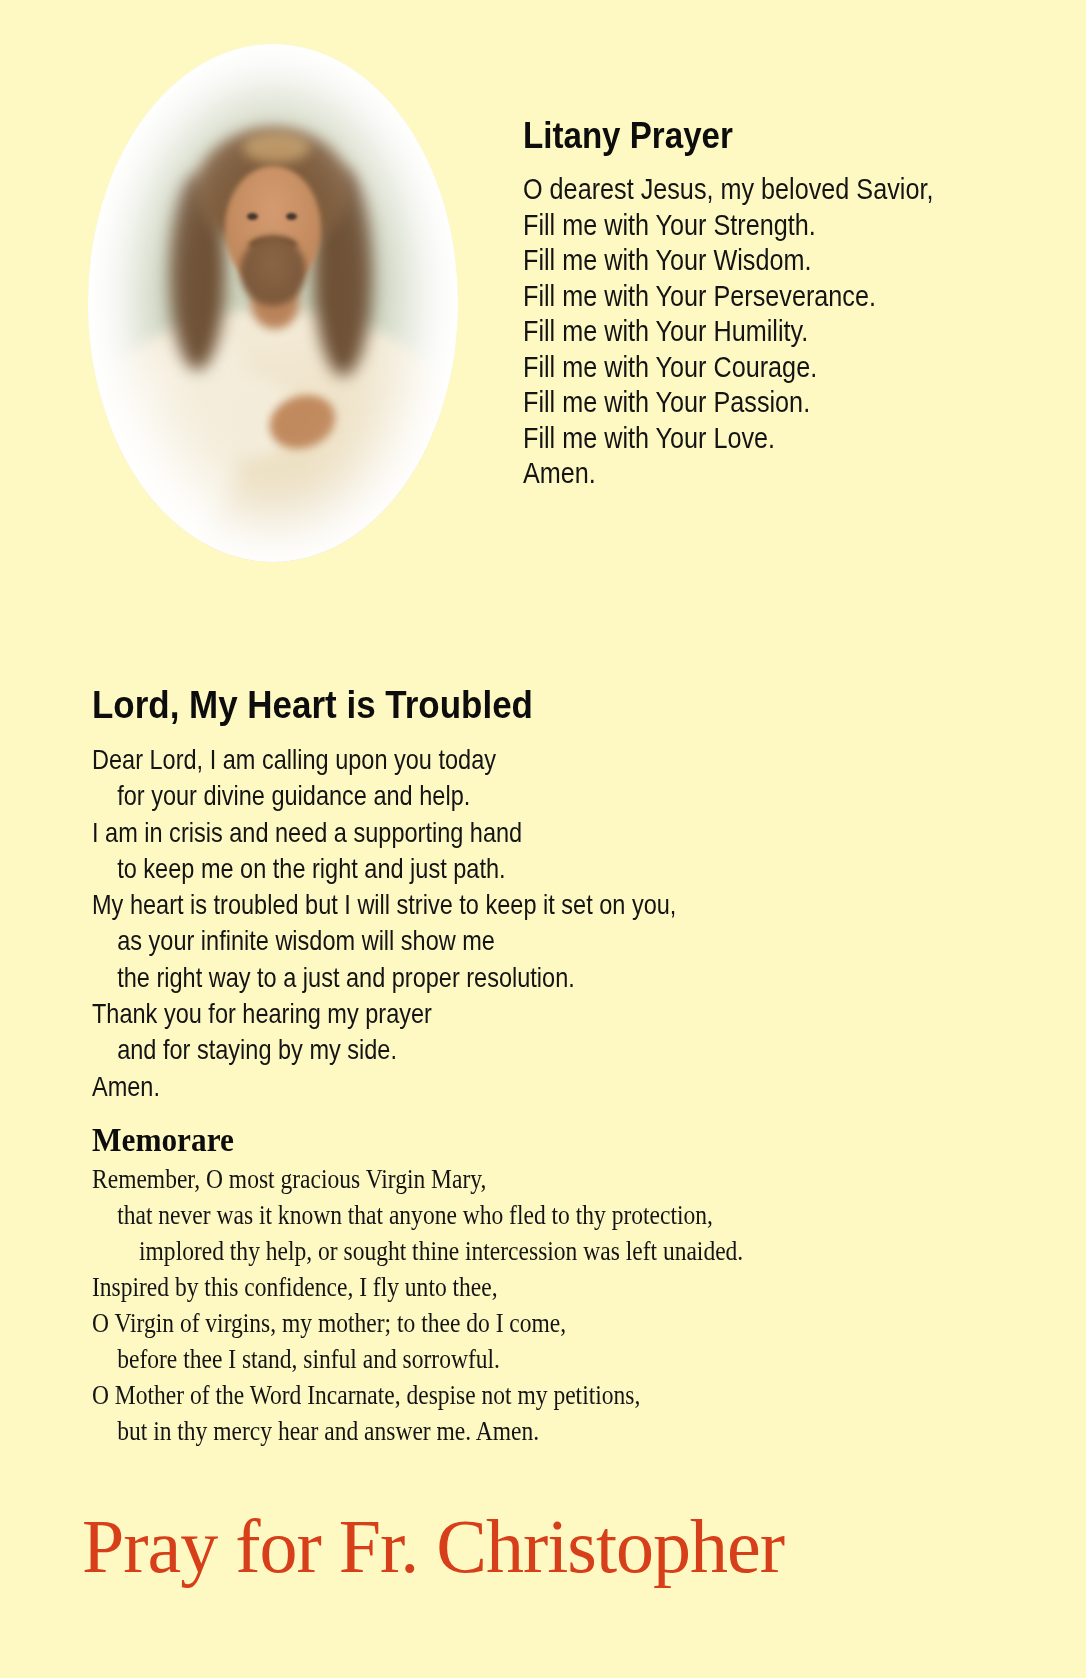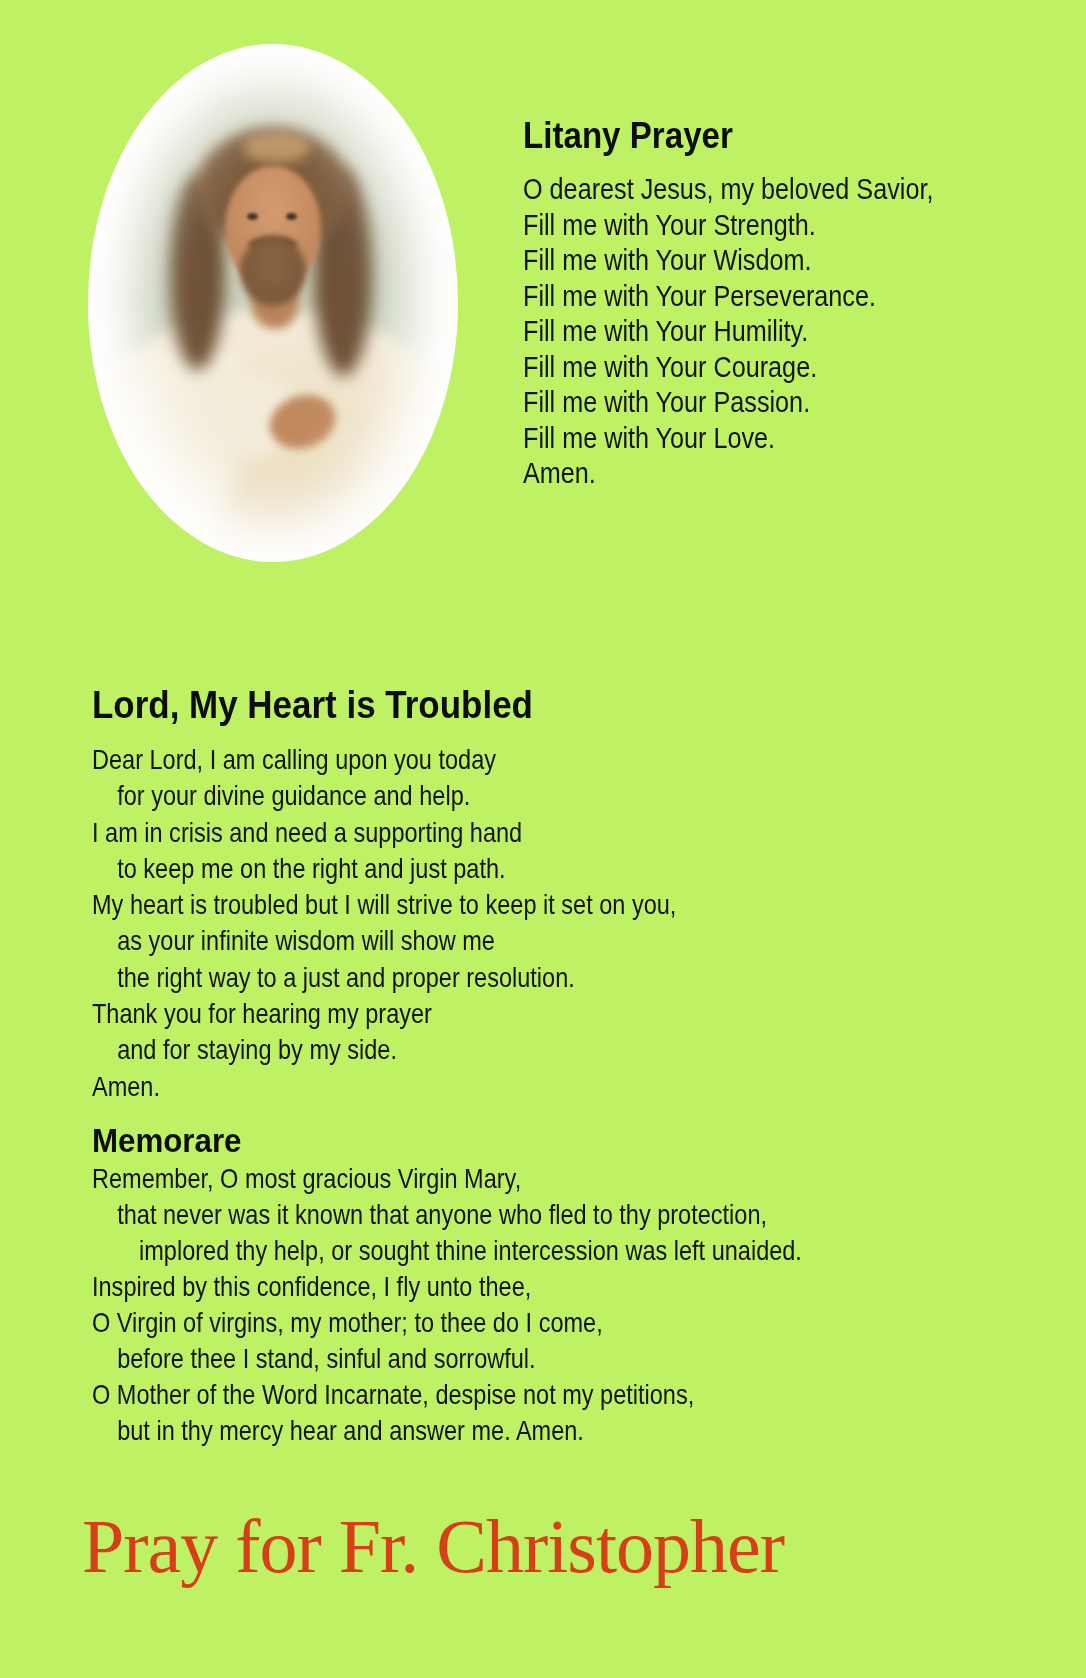--- a/index.html
+++ b/index.html
@@ -1,20 +1,20 @@
 <!DOCTYPE html>
 <html><head>
 <meta charset="utf-8">
 <style>
   html,body{margin:0;padding:0;background:#ffffff;}
   .card{
     position:relative;
     width:1086px;
     height:1678px;
-    background:#bef264;
+    background:#fef9c3;
     font-family:"Liberation Sans", sans-serif;
     color:#141414;
     overflow:hidden;
   }
 
   
   .portrait{
     position:absolute; left:88px; top:44px; width:370px; height:518px;
     border-radius:50%; overflow:hidden;
   }
@@ -69,21 +69,21 @@
   .litany{position:absolute; left:523px; top:116px; width:560px;}
   .litany h2{font-size:36px; line-height:40px; transform:scaleX(.92);
     transform-origin:0 50%; margin-bottom:15px;}
   .lit-line{font-size:30px; line-height:35.5px; transform:scaleX(.84);
     transform-origin:0 50%; white-space:nowrap;}
 
   .troubled{position:absolute; left:92px; top:684px; width:990px;}
   .troubled h2{font-size:38px; line-height:42px; transform:scaleX(.92);
     transform-origin:0 50%; margin-bottom:16px;}
 
-  .memorare{position:absolute; left:92px; top:1120px; width:990px;}
+  .memorare{position:absolute; left:92px; top:1120px; width:990px;font-family:Liberation Serif, serif;}
   .memorare h2{font-size:34px; line-height:40px; transform:scaleX(.92);
     transform-origin:0 50%; margin-bottom:1px;}
 
   .body-line{font-size:28px; line-height:36.3px; transform:scaleX(.84);
     transform-origin:0 50%; white-space:nowrap;}
   .memorare .body-line{line-height:36px;}
   .ind0{padding-left:0;}
   .ind1{padding-left:30px;}
   .ind2{padding-left:56px;}
 

